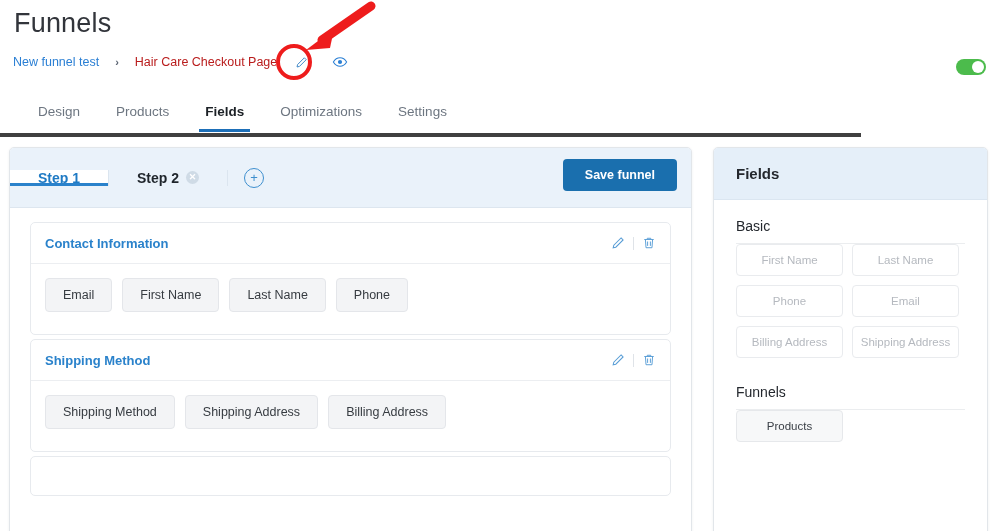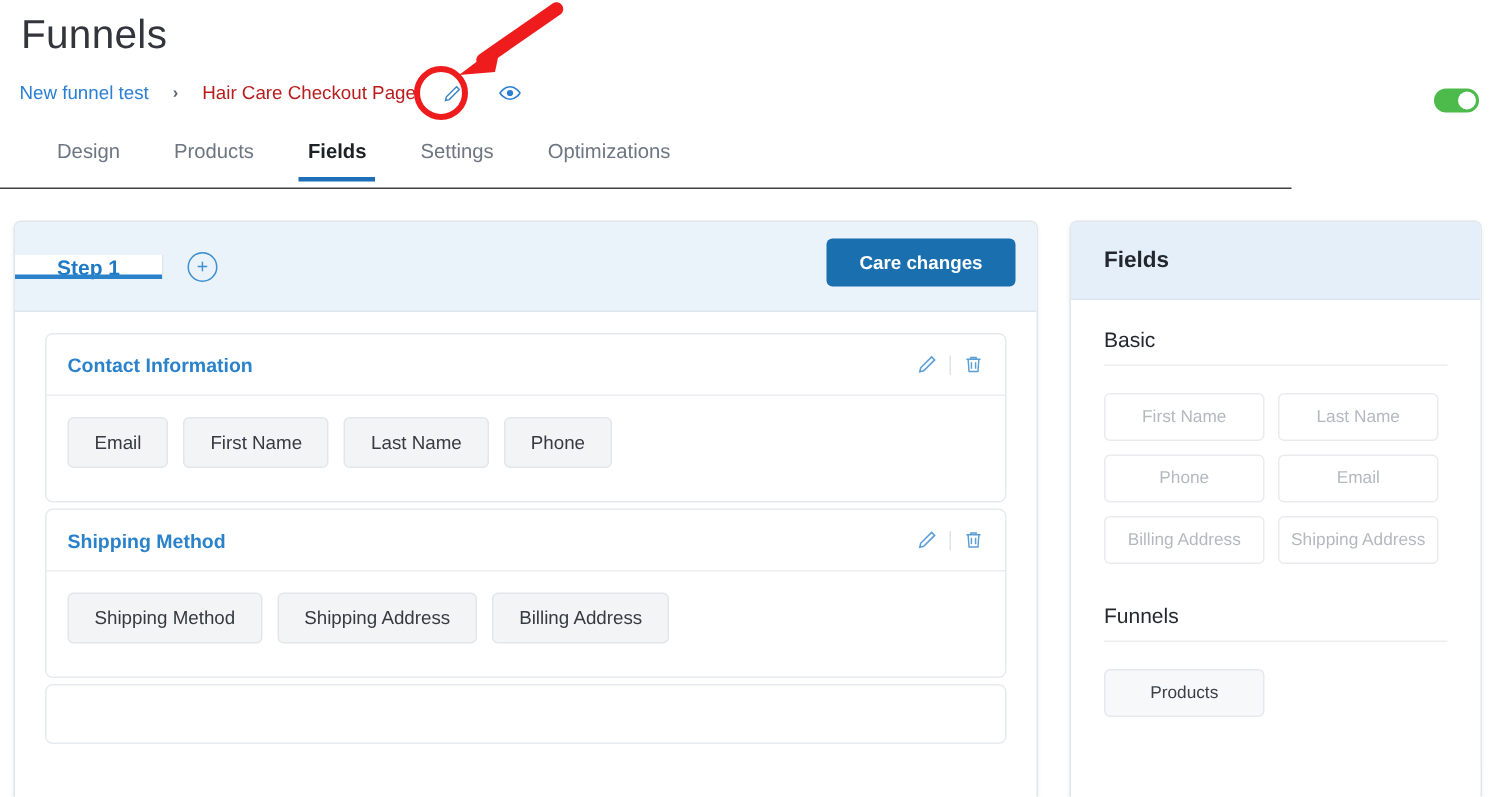--- a/index.html
+++ b/index.html
@@ -37,22 +37,22 @@
     background: #4cbb4c; cursor: pointer;
   }
   .master-toggle .knob {
     position: absolute; top: 2px; right: 2px;
     width: 12px; height: 12px; border-radius: 50%;
     background: #fff;
   }
 
   
   .nav-tabs {
-    position: absolute; left: 0; top: 88px; width: 861px; height: 38px;
-    border-bottom: 1px solid #404040;
+    position: absolute; left: 0; top: 99px; width: 861px; height: 38px;
+    border-bottom: 4px solid #404040;
     display: flex; align-items: flex-start; padding-left: 20px;
   }
   .nav-tab {
     font-size: 13.5px; color: #6d7681;
     padding: 5px 18px 12px 18px;
     cursor: pointer; white-space: nowrap;
     position: relative;
   }
   .nav-tab.active { color: #1c2126; font-weight: bold; }
   .nav-tab.active::after {
@@ -153,21 +153,21 @@
   .side-head {
     height: 52px; background: #e5eff9;
     display: flex; align-items: center; padding: 0 22px;
     font-size: 15px; font-weight: bold; color: #24282e;
     border-bottom: 1px solid #dbe6f1;
   }
   .side-body { padding: 18px 22px 0 22px; }
   .side-group-title {
     font-size: 14px; color: #24282e; font-weight: normal;
     padding-bottom: 9px; border-bottom: 1px solid #ebedef;
-    margin-bottom: 18px;
+    margin-bottom: 0;
   }
   .side-group.second { margin-top: 26px; }
   .side-grid { display: flex; flex-wrap: wrap; gap: 9px; }
   .side-chip {
     width: 107px; text-align: center;
     background: #ffffff; border: 1px solid #e9ebee; border-radius: 4px;
     padding: 9px 2px; font-size: 11.5px; color: #b5b9bf;
     cursor: pointer; white-space: nowrap; overflow: hidden;
   }
   .side-chip.filled {
@@ -202,34 +202,38 @@
   </div>
 
   <div class="master-toggle">
     <div class="knob"></div>
   </div>
 
   <div class="nav-tabs">
     <div class="nav-tab">Design</div>
     <div class="nav-tab">Products</div>
     <div class="nav-tab active">Fields</div>
+    <div class="nav-tab">Optimizations</div>
     <div class="nav-tab">Settings</div>
-    <div class="nav-tab">Optimizations</div>
   </div>
 
   <div class="editor">
 
     <div class="steps-bar">
       <div class="step-tab active">
         <span>Step 1</span>
       </div>
+      <div class="step-tab">
+        <span>Step 2</span>
+        <span class="step-close">✕</span>
+      </div>
       <div class="step-add-wrap">
         <div class="step-add">+</div>
       </div>
-      <button class="save-btn">Care changes</button>
+      <button class="save-btn">Save funnel</button>
     </div>
 
     <div class="editor-body">
 
       <div class="section-card">
         <div class="section-head">
           <div class="section-title">Contact Information</div>
           <div class="head-actions">
             <span class="icon-btn">
               <svg width="14" height="14" viewBox="0 0 16 16" fill="none" stroke="#5a9ed6" stroke-width="1.2">

